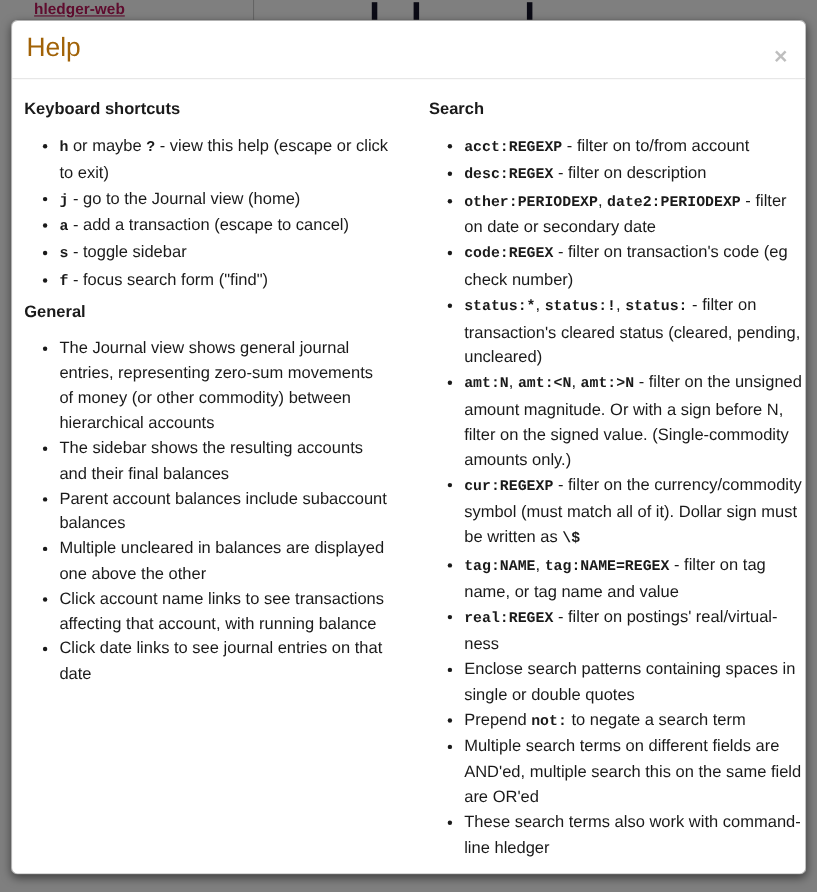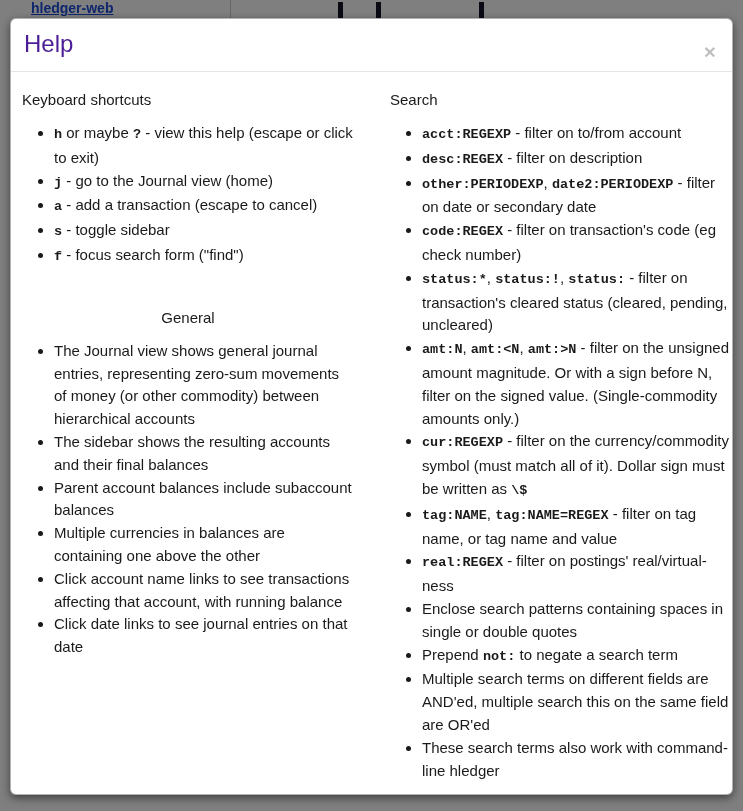--- a/index.html
+++ b/index.html
@@ -14,21 +14,21 @@
   
   .page-behind {
     position: absolute; inset: 0;
     background: #ffffff;
     z-index: 0;
   }
   .page-topbar { position: relative; width: 100%; height: 18px; }
   .page-link {
     position: absolute; left: 31px; top: 0px;
     font-size: 14px; font-weight: bold;
-    color: #1d4ed8; text-decoration: underline;
+    color: #be185d; text-decoration: underline;
   }
   .page-divider {
     position: absolute; left: 230px; top: 0; width: 1px; height: 18px;
     background: #c8c8c8;
   }
   .glyph-stem {
     position: absolute; top: 2px; width: 5px; height: 16px;
     background: #14142a;
   }
   .stem-1 { left: 338px; }
@@ -56,21 +56,21 @@
   }
   .modal-header {
     position: relative;
     padding: 10px 14px 12px 13px;
     border-bottom: 1px solid #e5e5e5;
   }
   .modal-title {
     font-size: 24px;
     font-weight: normal;
     line-height: 30px;
-    color: #4c1d95;
+    color: #a16207;
   }
   .close-button {
     position: absolute;
     right: 16px; top: 22px;
     background: none; border: none;
     font-family: "Liberation Sans", sans-serif;
     font-size: 21px; font-weight: bold; line-height: 1;
     color: #000000; opacity: 0.25;
     cursor: pointer;
   }
@@ -78,25 +78,25 @@
   .modal-body {
     display: flex;
     padding: 19px 0 20px 11px;
   }
   .help-col { min-height: 10px; }
   .col-left  { flex: 0 0 368px; padding-right: 36px; }
   .col-right { flex: 1 1 auto;  }
 
   .section-heading {
     font-size: 15px;
-    font-weight: normal;
+    font-weight: bold;
     line-height: 18px;
     color: #1a1a1a;
   }
-  .help-col .section-heading:not(:first-child) { margin-top: 40px; text-align: center; }
+  .help-col .section-heading:not(:first-child) { margin-top: 6px; }
 
   .help-list {
     margin: 13px 0 0 0;
     padding-left: 32px;
     list-style: disc;
   }
   .help-list li {
     font-size: 15px;
     line-height: 22.8px;
     color: #1a1a1a;
@@ -136,21 +136,21 @@
           <li><code>j</code> - go to the Journal view (home)</li>
           <li><code>a</code> - add a transaction (escape to cancel)</li>
           <li><code>s</code> - toggle sidebar</li>
           <li><code>f</code> - focus search form ("find")</li>
         </ul>
         <h4 class="section-heading">General</h4>
         <ul class="help-list">
           <li>The Journal view shows general journal entries, representing zero-sum movements of money (or other commodity) between hierarchical accounts</li>
           <li>The sidebar shows the resulting accounts and their final balances</li>
           <li>Parent account balances include subaccount balances</li>
-          <li>Multiple currencies in balances are containing one above the other</li>
+          <li>Multiple uncleared in balances are displayed one above the other</li>
           <li>Click account name links to see transactions affecting that account, with running balance</li>
           <li>Click date links to see journal entries on that date</li>
         </ul>
       </div>
     <div class="help-col col-right">
         <h4 class="section-heading">Search</h4>
         <ul class="help-list">
           <li><code>acct:REGEXP</code> - filter on to/from account</li>
           <li><code>desc:REGEX</code> - filter on description</li>
           <li><code>other:PERIODEXP</code>, <code>date2:PERIODEXP</code> - filter on date or secondary date</li>

